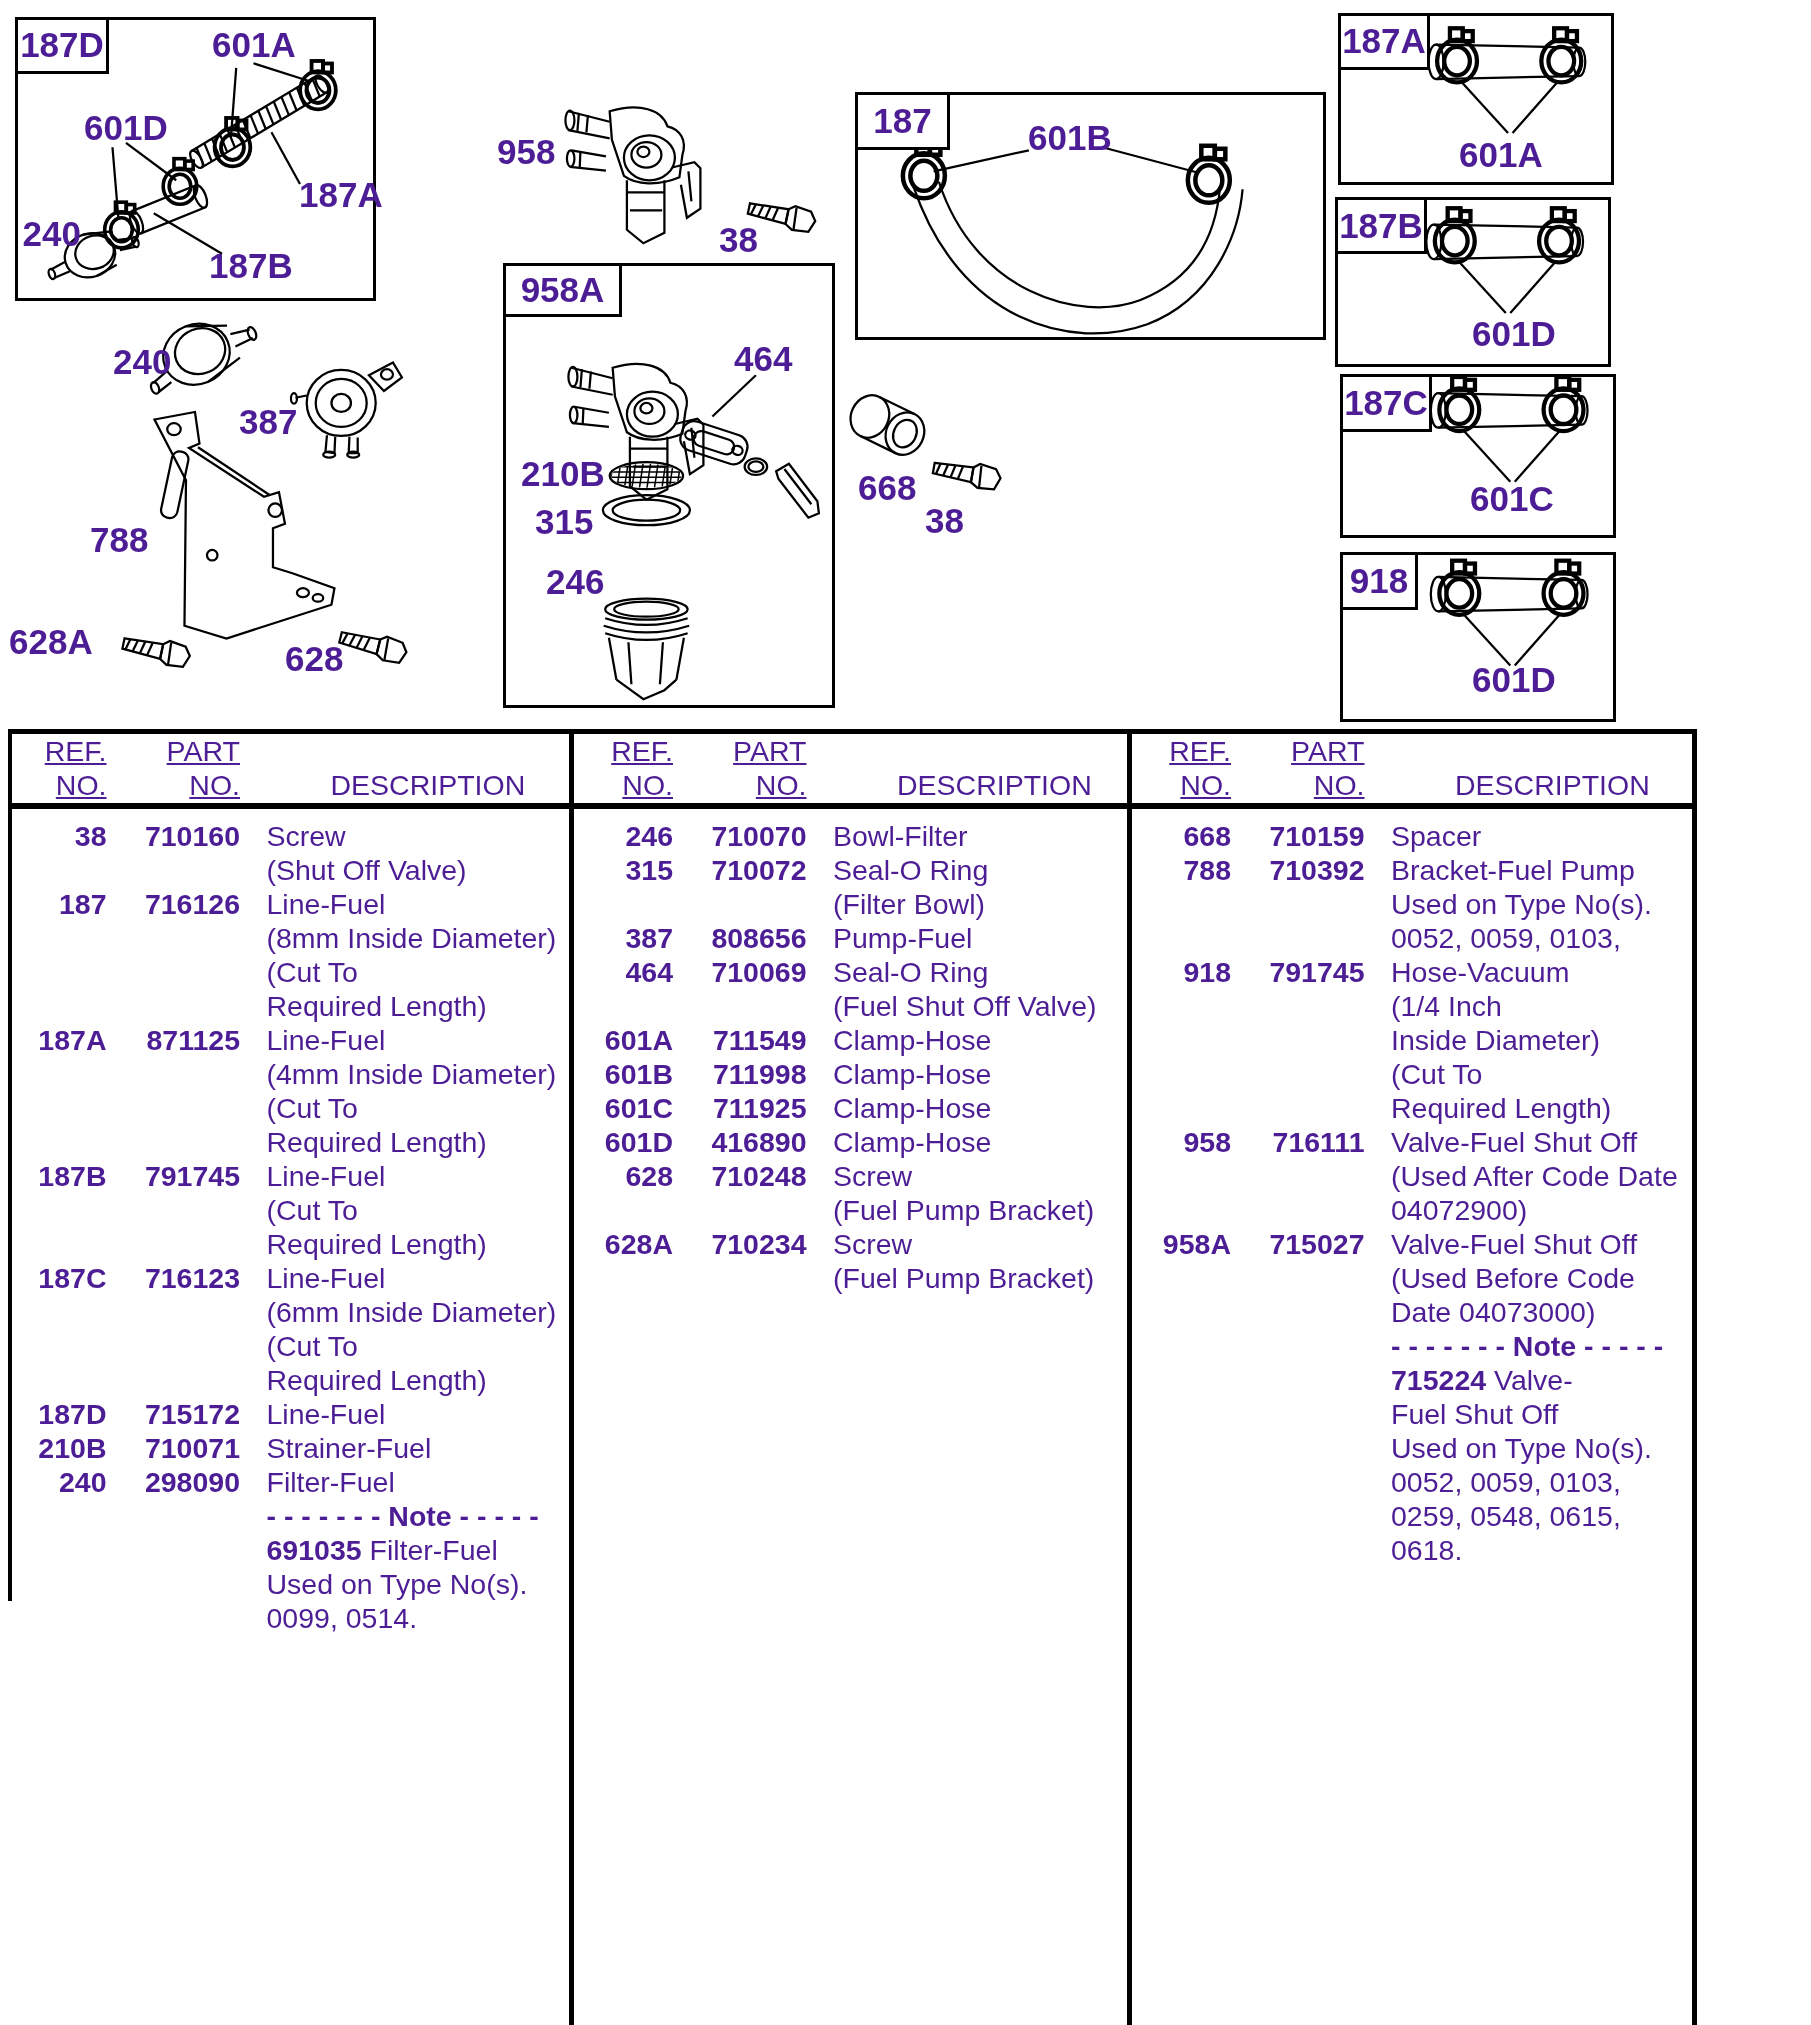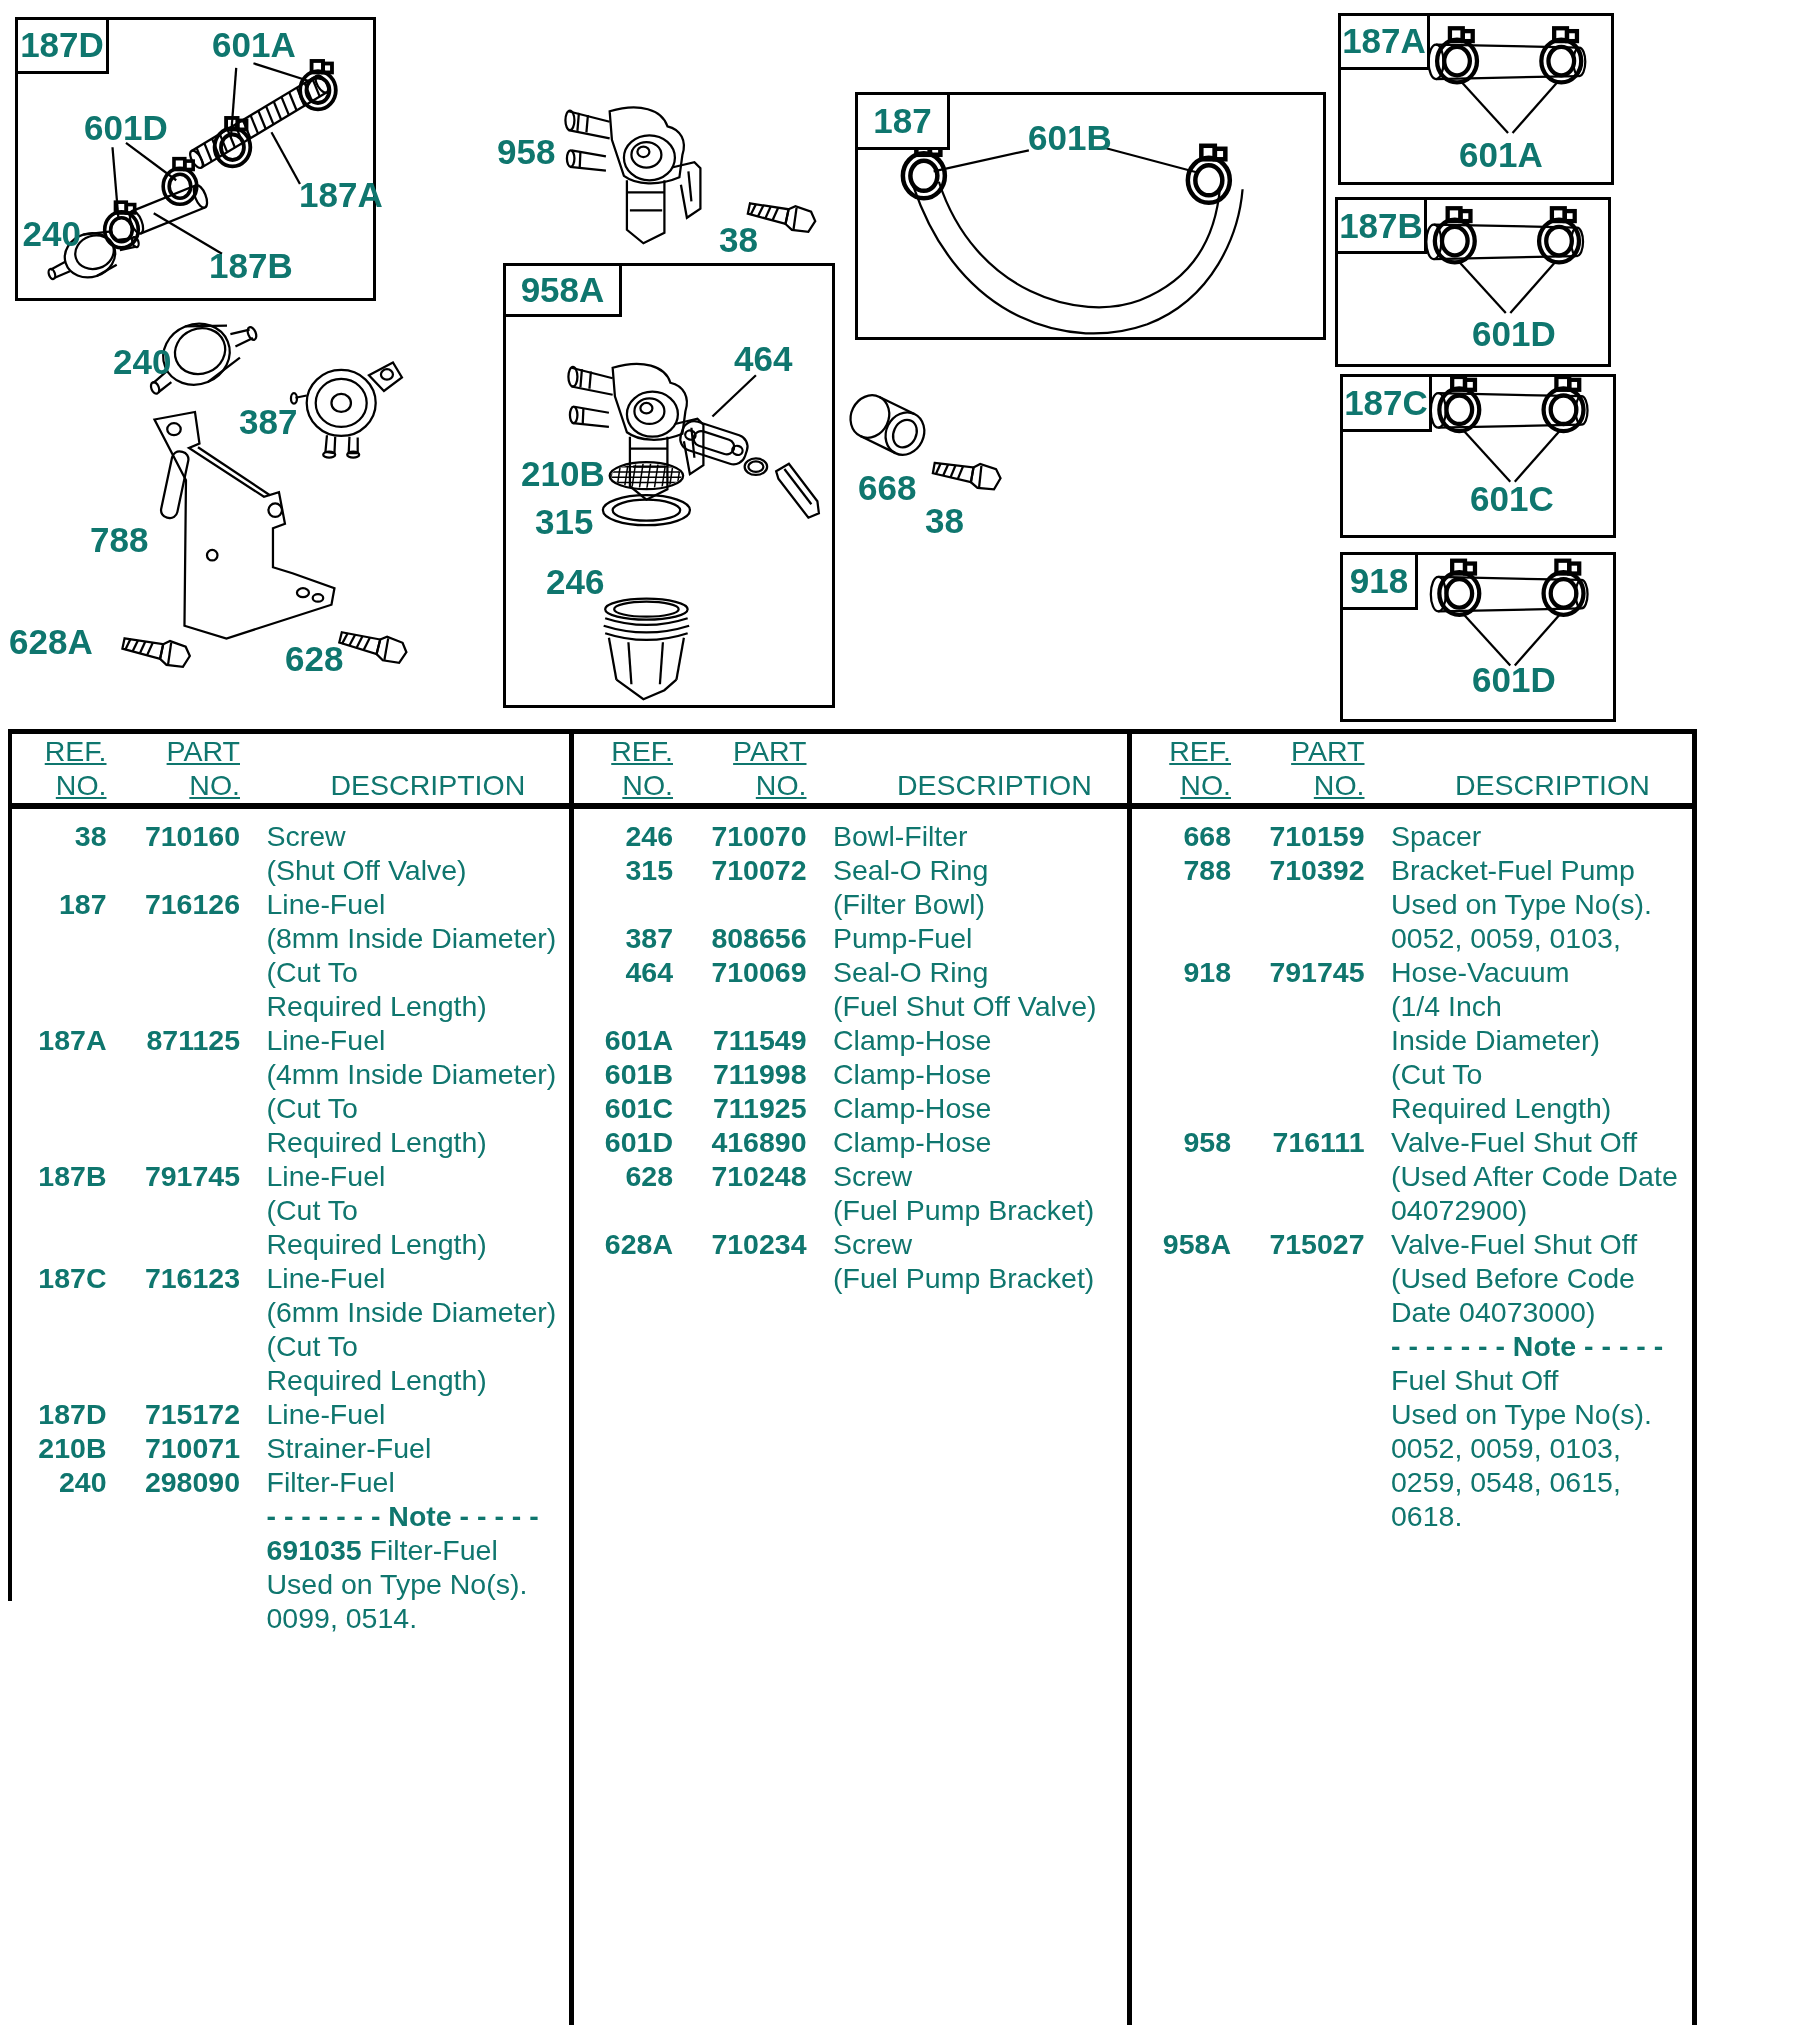--- a/index.html
+++ b/index.html
@@ -1,17 +1,17 @@
 <!DOCTYPE html>
 <html style="font-size:12px"><head>
 <meta charset="utf-8">
 <style>
   html,body{margin:0;padding:0;background:#888;}
   .page{position:relative;width:1811px;height:2025px;background:#fff;overflow:hidden;
-        font-family:"Liberation Sans",sans-serif;color:#0f766e;}
+        font-family:"Liberation Sans",sans-serif;color:#4c1d95;}
   svg{position:absolute;left:0;top:0;}
   .dbox{position:absolute;border:3px solid #000;background:transparent;}
   .tag{position:absolute;border:3px solid #000;background:#fff;display:flex;align-items:center;
        justify-content:center;font-weight:bold;font-size:35px;}
   .dlabel{position:absolute;font-weight:bold;font-size:35px;line-height:1;white-space:nowrap;}
   .tline-h{position:absolute;background:#000;height:5.3px;}
   .tline-v{position:absolute;background:#000;width:4.5px;}
   .thead,.tcol{position:absolute;}
   .trow{display:grid;grid-template-columns:105px 135px auto;height:34px;font-size:28.5px;line-height:34px;white-space:nowrap;}
   .tref{text-align:right;padding-right:6px;font-weight:bold;}
@@ -623,20 +623,25 @@
         <span class="tdesc">Date 04073000)</span>
       </div>
       <div class="trow">
         <span class="tref"></span>
         <span class="tpart"></span>
         <span class="tdesc"><b>- - - - - - -  Note  - - - - -</b></span>
       </div>
       <div class="trow">
         <span class="tref"></span>
         <span class="tpart"></span>
+        <span class="tdesc"><b>715224</b> Valve-</span>
+      </div>
+      <div class="trow">
+        <span class="tref"></span>
+        <span class="tpart"></span>
         <span class="tdesc">Fuel Shut Off</span>
       </div>
       <div class="trow">
         <span class="tref"></span>
         <span class="tpart"></span>
         <span class="tdesc">Used on Type No(s).</span>
       </div>
       <div class="trow">
         <span class="tref"></span>
         <span class="tpart"></span>

